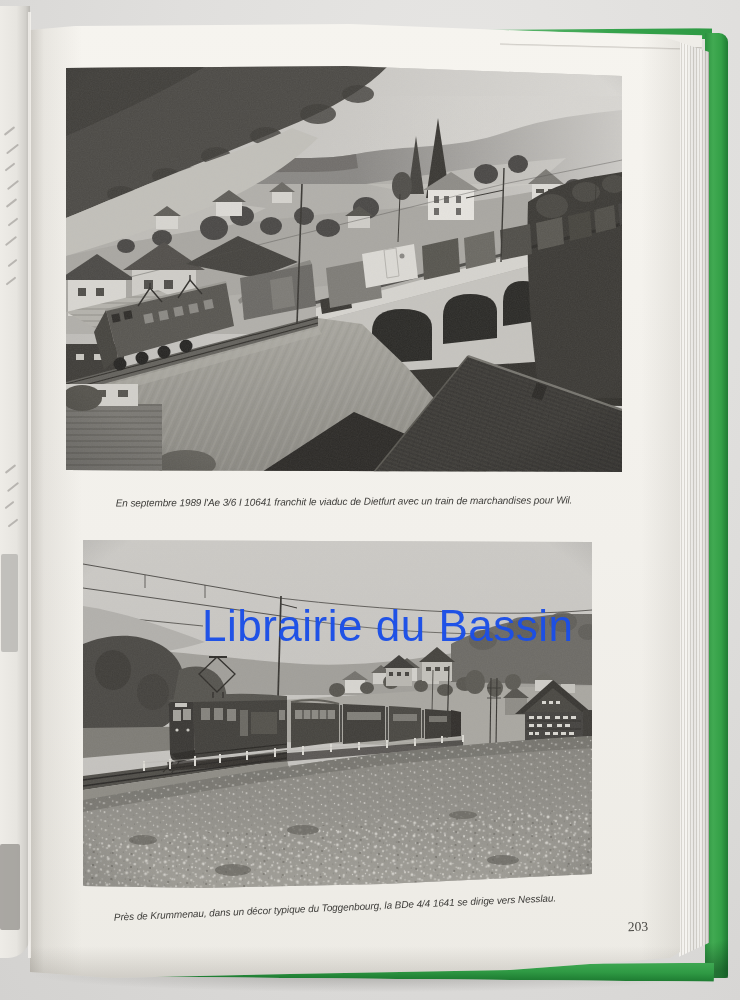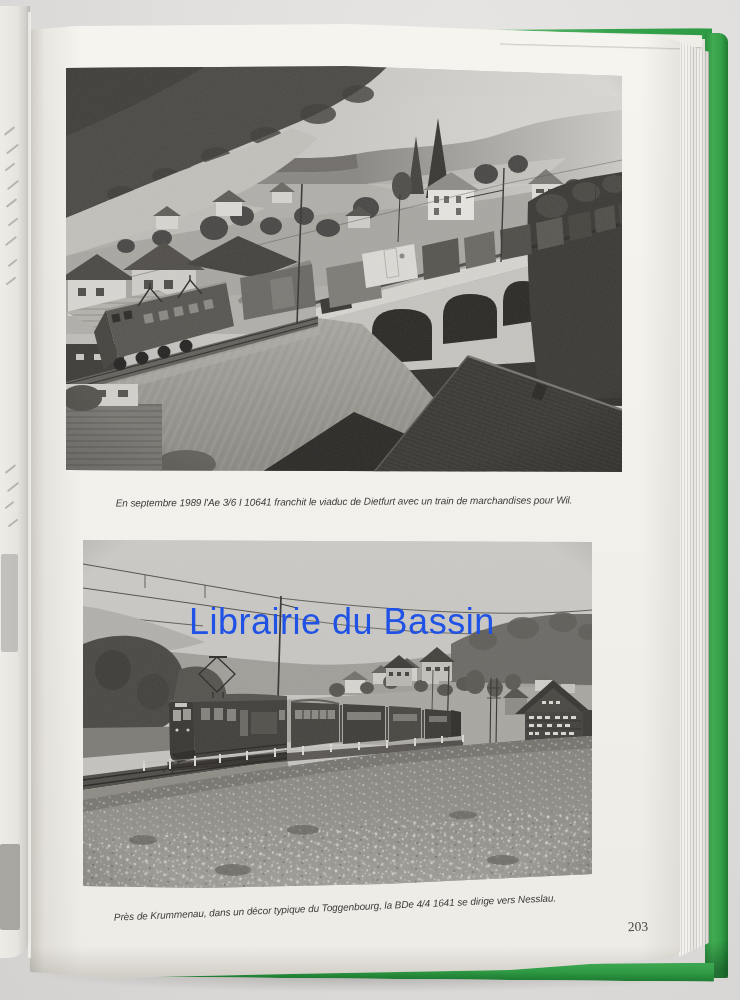--- a/index.html
+++ b/index.html
@@ -57,21 +57,21 @@
   .photo2{left:53px;top:518px;width:509px;height:350px;
     clip-path:polygon(0 0,509px 2px,509px 334px,300px 344px,120px 348px,0 346px);}
 
   .caption{position:absolute;font-style:italic;font-size:10px;letter-spacing:-0.1px;
     color:#3e3d3a;text-align:center;line-height:1.2;}
   .caption1{left:36px;top:474px;width:556px;transform:rotate(-0.4deg);}
   .caption2{left:40px;top:880px;width:530px;transform:rotate(-2.5deg);}
   .page-number{position:absolute;left:578px;top:897px;width:60px;text-align:center;
     font-family:"Liberation Serif", serif;font-size:13.5px;color:#454440;transform:rotate(-2deg);}
 
-  .watermark{position:absolute;left:159px;top:582px;font-size:36px;line-height:1;
+  .watermark{position:absolute;left:172px;top:582px;font-size:44px;line-height:1;
     letter-spacing:0.5px;color:#1b4fe8;white-space:nowrap;font-weight:400;opacity:.97;}
 
   .book-shadow{left:36px;top:972px;width:670px;height:20px;
     background:radial-gradient(ellipse at 50% 10%,rgba(60,58,54,.28),rgba(60,58,54,0) 72%);}
 </style>
 </head>
 <body>
 
 <div class="stage">
 

